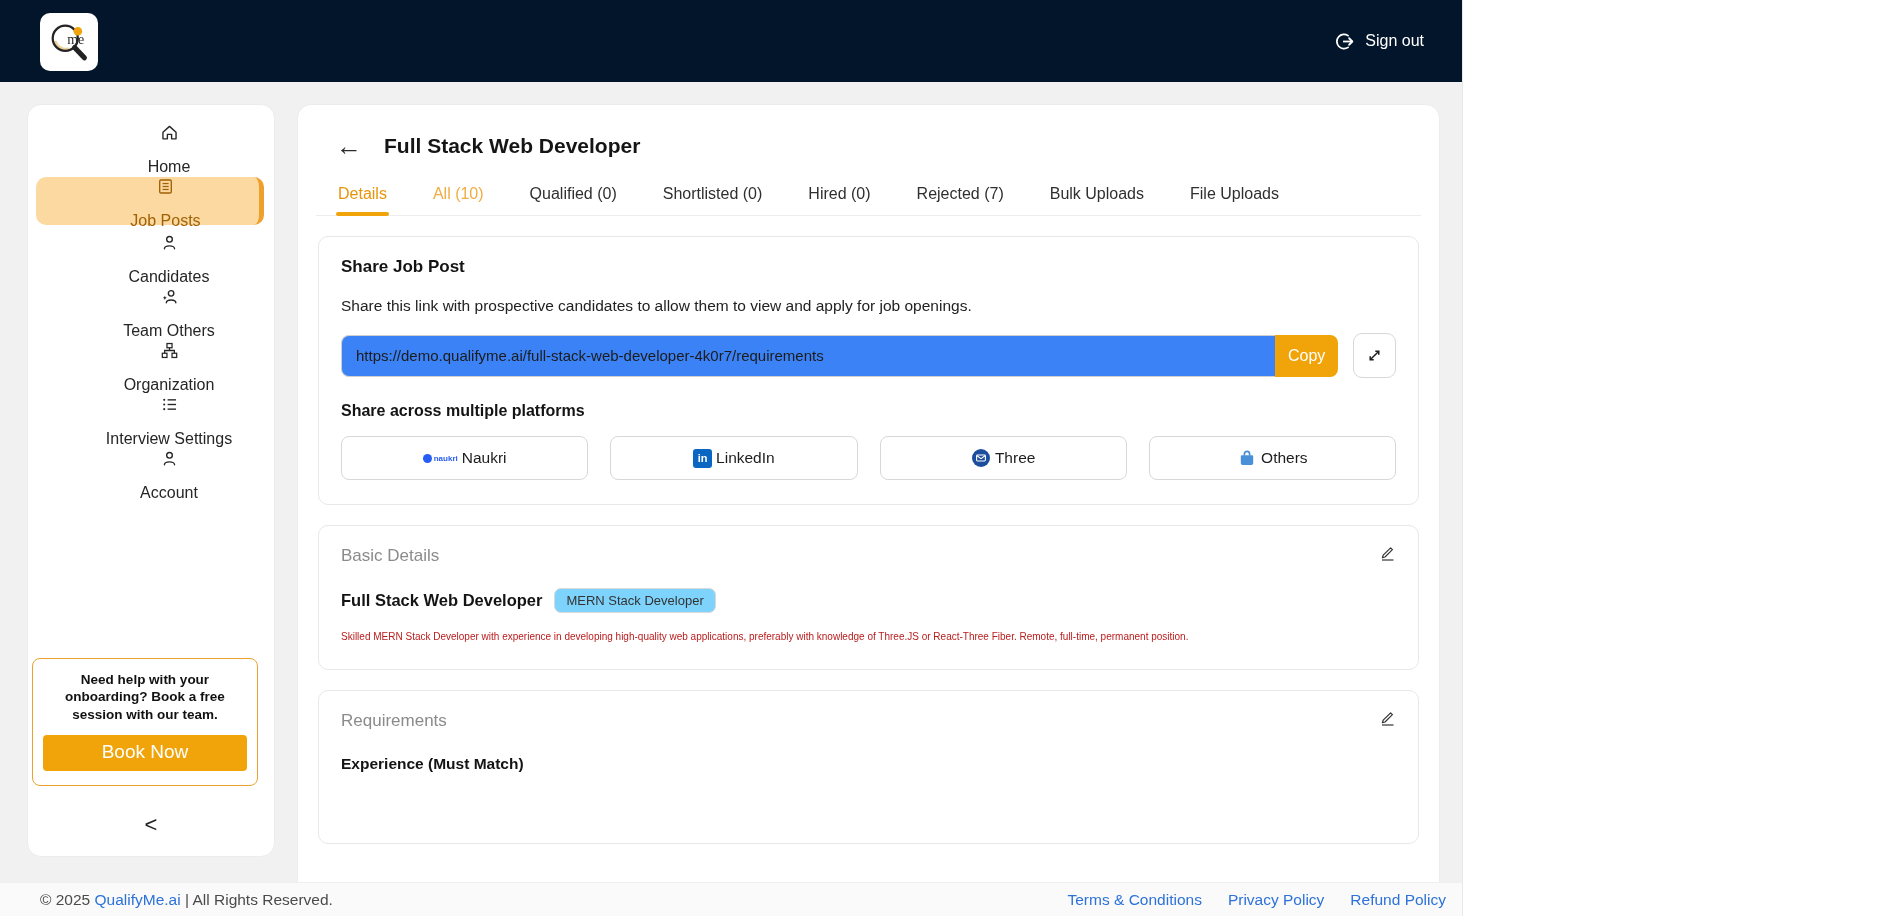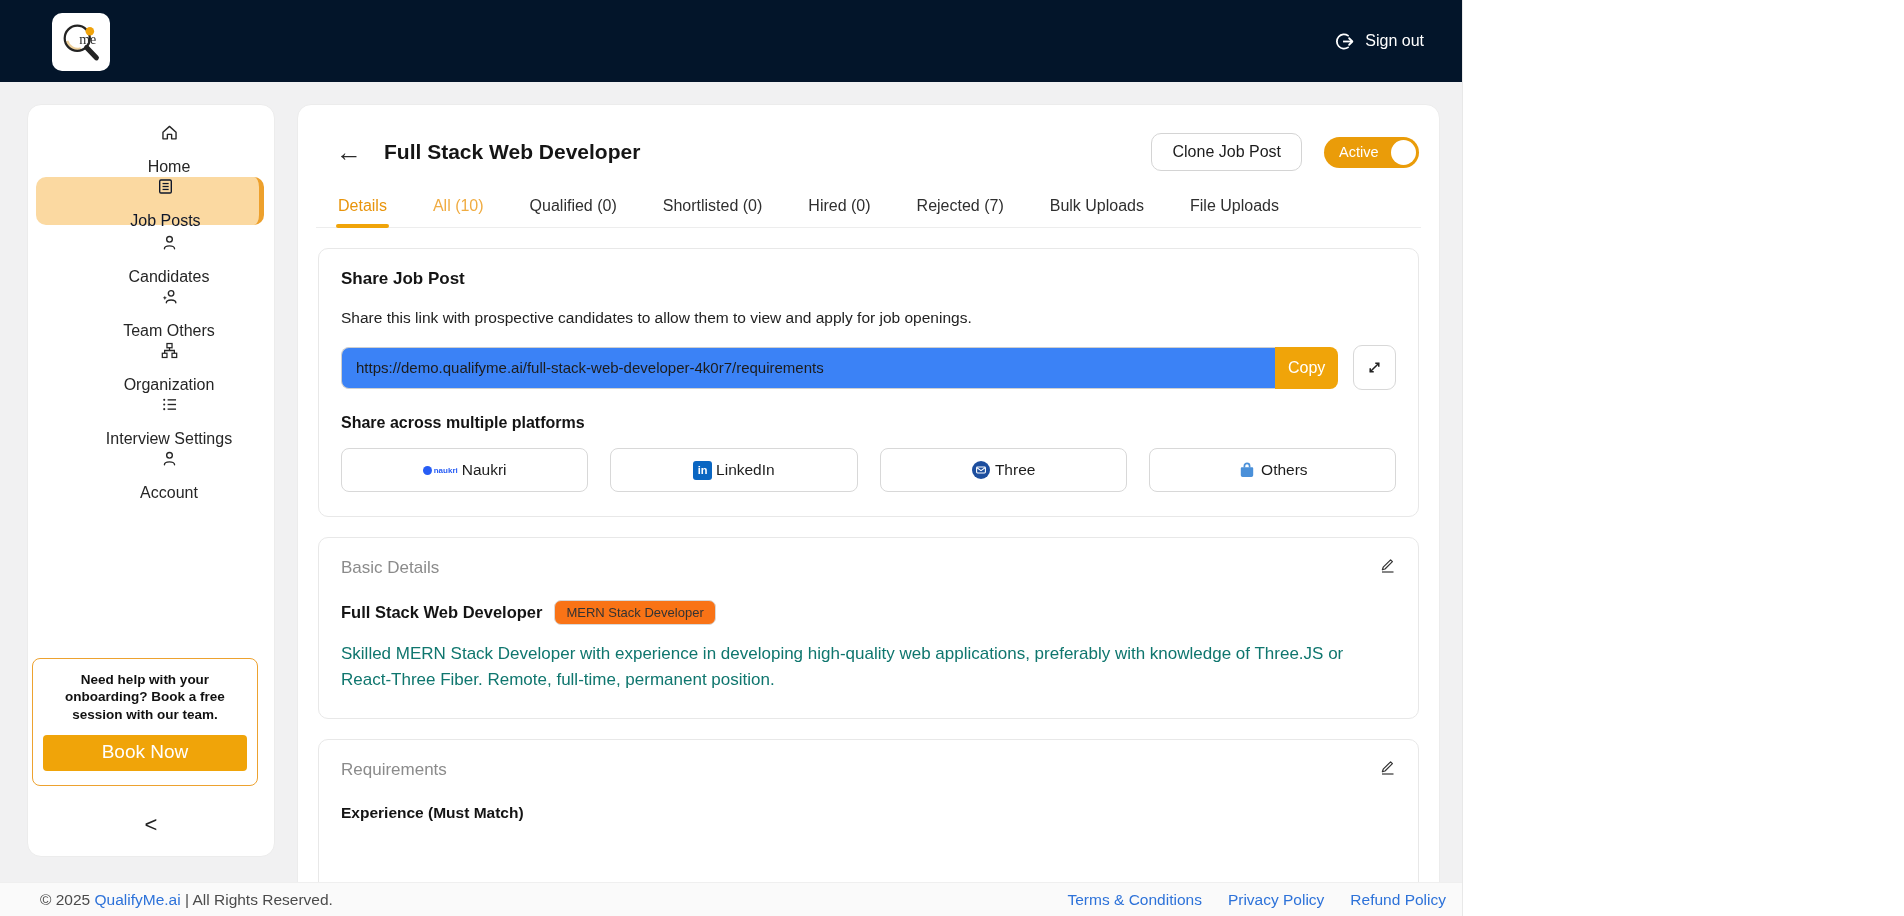--- a/index.html
+++ b/index.html
@@ -1,31 +1,31 @@
 <!DOCTYPE html>
 <html><head>
 <meta charset="utf-8">
 <style>
   * { margin:0; padding:0; box-sizing:border-box; }
   html,body { background:#ffffff; font-family:"Liberation Sans", sans-serif; }
   .app { position:relative; width:1463px; height:916px; background:#f1f1f2; overflow:hidden; border-right:1px solid #e8e8e8; }
 
   
-  .topbar { position:relative; height:82px; background:#03152a; display:flex; align-items:center; padding:0 38px 0 52px; }
+  .topbar { position:relative; height:82px; background:#03152a; display:flex; align-items:center; padding:0 38px 0 40px; }
   .logo-box { width:58px; height:58px; background:#fff; border-radius:10px; margin-top:2px; display:flex; align-items:center; justify-content:center; cursor:pointer; }
   .signout { margin-left:auto; display:flex; align-items:center; gap:10px; color:#fff; font-size:16px; cursor:pointer; }
 
   
   .app-body { position:absolute; top:82px; left:0; right:0; bottom:0; }
 
   
   .sidebar { position:absolute; left:27px; top:22px; width:248px; height:753px; background:#fff; border:1px solid #ececec; border-radius:14px; padding:14px 0 18px 0; display:flex; flex-direction:column; }
   .nav-item { display:flex; align-items:center; gap:16px; height:46px; padding:0 0 0 36px; margin:4px 8px 4px 8px; color:#262626; font-size:16px; cursor:pointer; border-radius:10px;flex-direction:column; }
   .nav-item svg { flex:0 0 auto; }
-  .nav-item.active { background:#fbd9a1; color:#0f172a; border-right:5px solid #eda02c; margin-left:8px; margin-right:10px; height:48px; font-weight:400; }
+  .nav-item.active { background:#fbd9a1; color:#a16207; border-right:5px solid #eda02c; margin-left:8px; margin-right:10px; height:48px; font-weight:400; }
   .help-box { margin:auto 16px 0 4px; border:1px solid #eda22f; border-radius:8px; padding:12px 10px 14px 10px; text-align:center; }
   .help-text { font-size:13.5px; font-weight:bold; color:#111; line-height:1.28; margin-bottom:12px; }
   .book-btn { width:100%; background:#f0a409; color:#fff; border:none; border-radius:4px; font-size:19px; padding:6px 0 8px 0; cursor:pointer; font-family:inherit; }
   .collapse { text-align:center; margin-top:26px; font-size:22px; color:#222; cursor:pointer; font-weight:400; }
 
   
   .main-card { position:absolute; left:297px; top:22px; width:1143px; height:800px; background:#fff; border:1px solid #ececec; border-radius:14px; padding:22px 18px 0 18px; }
   .mc-header { display:flex; align-items:center; padding:6px 2px 0 20px; }
   .back-arrow { font-size:26px; color:#2b2b2b; cursor:pointer; margin-right:22px; line-height:1; }
   .job-title { font-size:21px; font-weight:bold; color:#151515; }
@@ -57,22 +57,22 @@
   .platforms-title { font-size:16px; font-weight:bold; color:#141414; margin-top:24px; }
   .platform-row { display:flex; gap:22px; margin-top:16px; }
   .platform-btn { flex:1; height:44px; background:#fff; border:1px solid #d8d8d8; border-radius:8px; display:flex; align-items:center; justify-content:center; gap:4px; font-size:15.5px; color:#1d1d1d; cursor:pointer; font-family:inherit; }
   .li-badge { width:19px; height:19px; background:#0a66c2; border-radius:3px; color:#fff; font-size:11px; font-weight:bold; display:flex; align-items:center; justify-content:center; }
   .naukri-logo { display:flex; align-items:center; gap:2px; }
   .naukri-dot { width:9px; height:9px; border-radius:50%; background:#275df5; display:inline-block; }
   .naukri-word { font-size:8px; color:#275df5; font-weight:bold; }
 
   .bd-title-row { display:flex; align-items:center; gap:12px; margin-top:22px; }
   .bd-job { font-size:16.5px; font-weight:bold; color:#141414; }
-  .bd-badge { font-size:13px; color:#333; border:1px solid #d9d9d9; background:#f97316; border-radius:7px; padding:4px 11px; }
-  .bd-desc { font-size:17px; color:#0f766e; line-height:1.55; margin-top:16px; max-width:1060px; }
+  .bd-badge { font-size:13px; color:#333; border:1px solid #d9d9d9; background:#7dd3fc; border-radius:7px; padding:4px 11px; }
+  .bd-desc { font-size:10px; color:#b91c1c; line-height:1.55; margin-top:16px; max-width:1060px; }
 
   .req-sub { font-size:15.5px; font-weight:bold; color:#141414; margin-top:24px; }
 
   
   .footer { position:absolute; left:0; bottom:0; width:100%; height:34px; background:#fafafa; border-top:1px solid #efefef; display:flex; align-items:center; padding:0 16px 0 40px; font-size:15.5px; color:#4b4b4b; z-index:5; }
   .footer a, .flink { color:#2d72d9; text-decoration:none; cursor:pointer; }
   .footer-links { margin-left:auto; display:flex; gap:26px; }
 </style>
 </head>
 <body>
@@ -165,27 +165,20 @@
         <button class="book-btn">Book Now</button>
       </div>
       <div class="collapse">&lt;</div>
     </aside>
 
     <main class="main-card">
 
       <div class="mc-header">
         <span class="back-arrow">←</span>
         <span class="job-title">Full Stack Web Developer</span>
-        <div class="header-right">
-          <button class="clone-btn">Clone Job Post</button>
-          <div class="toggle">
-            <span class="toggle-label">Active</span>
-            <span class="toggle-knob"></span>
-          </div>
-        </div>
       </div>
 
       <nav class="tabs">
         <span class="tab active">Details</span>
         <span class="tab accent">All (10)</span>
         <span class="tab">Qualified (0)</span>
         <span class="tab">Shortlisted (0)</span>
         <span class="tab">Hired (0)</span>
         <span class="tab">Rejected (7)</span>
         <span class="tab">Bulk Uploads</span>

